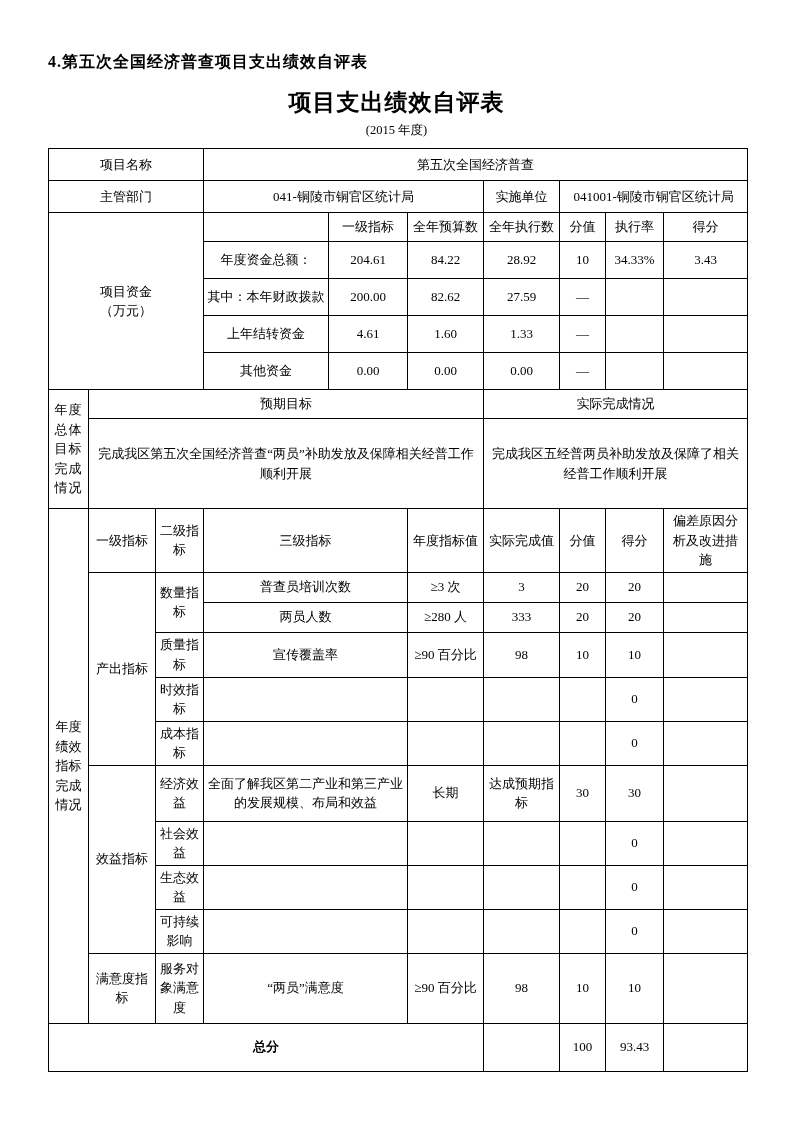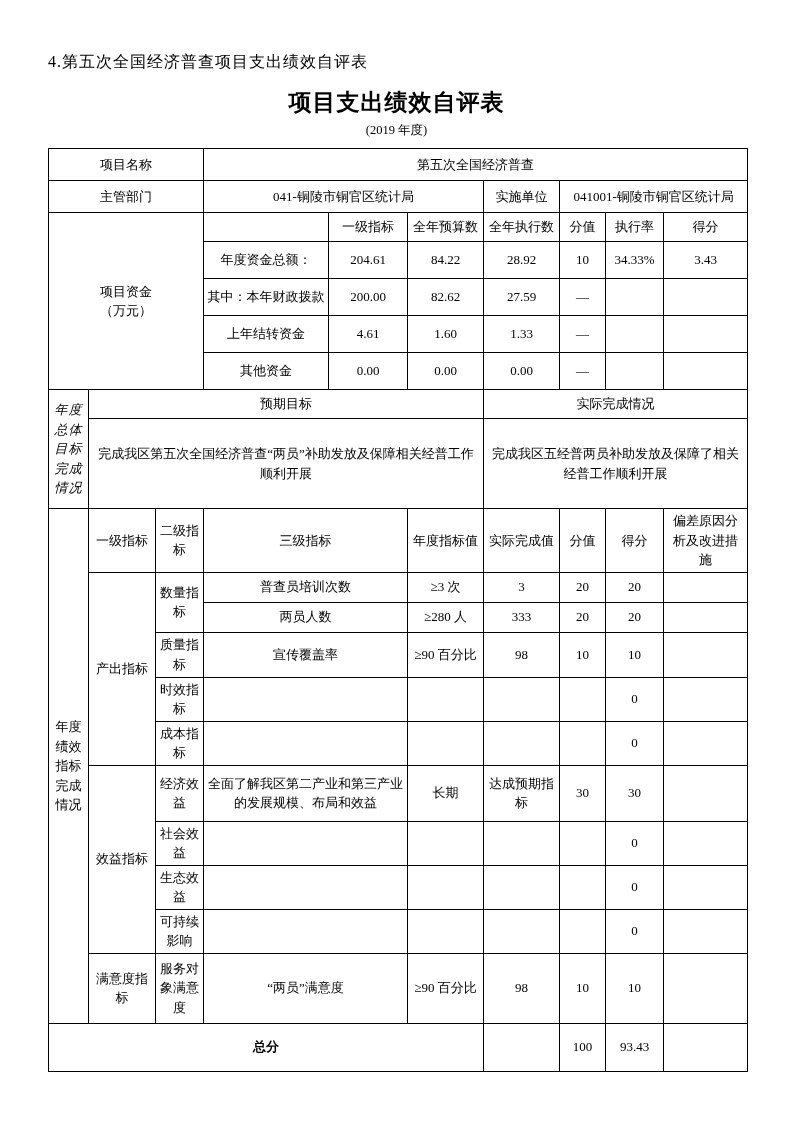--- a/index.html
+++ b/index.html
@@ -7,21 +7,21 @@
     margin: 0; padding: 0;
     background: #ffffff;
     width: 793px; height: 1122px;
     font-family: "Liberation Serif", "DejaVu Serif", serif;
     color: #000;
   }
   .sheet { padding: 52px 48px 0 48px; }
 
   .doc-heading {
     font-size: 16px;
-    font-weight: normal;
+    font-weight: bold;
     margin: 0 0 14px 0;
     letter-spacing: 1px;
   }
   .doc-title {
     text-align: center;
     font-size: 23px;
     font-weight: bold;
     margin: 10px 0 4px 0;
     letter-spacing: 1px;
   }
@@ -48,36 +48,35 @@
   }
   td.al { text-align: left; padding-left: 5px; }
   td.ar { text-align: right; padding-right: 6px; }
   td.bold { font-weight: bold; margin-top: 44px; }
 
   
   td.vlabel2 {
     padding: 2px 6px;
     line-height: 1.85;
     letter-spacing: 1px;
-    font-style: italic;
   }
   
   td.vlabel1 {
     padding: 2px 12px;
     line-height: 2.95;
   }
 </style>
 </head>
 <body>
 
 <div class="sheet">
 
   <div class="doc-heading">4.第五次全国经济普查项目支出绩效自评表</div>
   <div class="doc-title">项目支出绩效自评表</div>
-  <div class="doc-subtitle">(2019 年度)</div>
+  <div class="doc-subtitle">(2015 年度)</div>
 
   <table class="main">
     <colgroup>
       <col style="width:40px">
         <col style="width:67px">
         <col style="width:48px">
       <col style="width:125px">
         <col style="width:79px">
         <col style="width:76px">
       <col style="width:76px">

